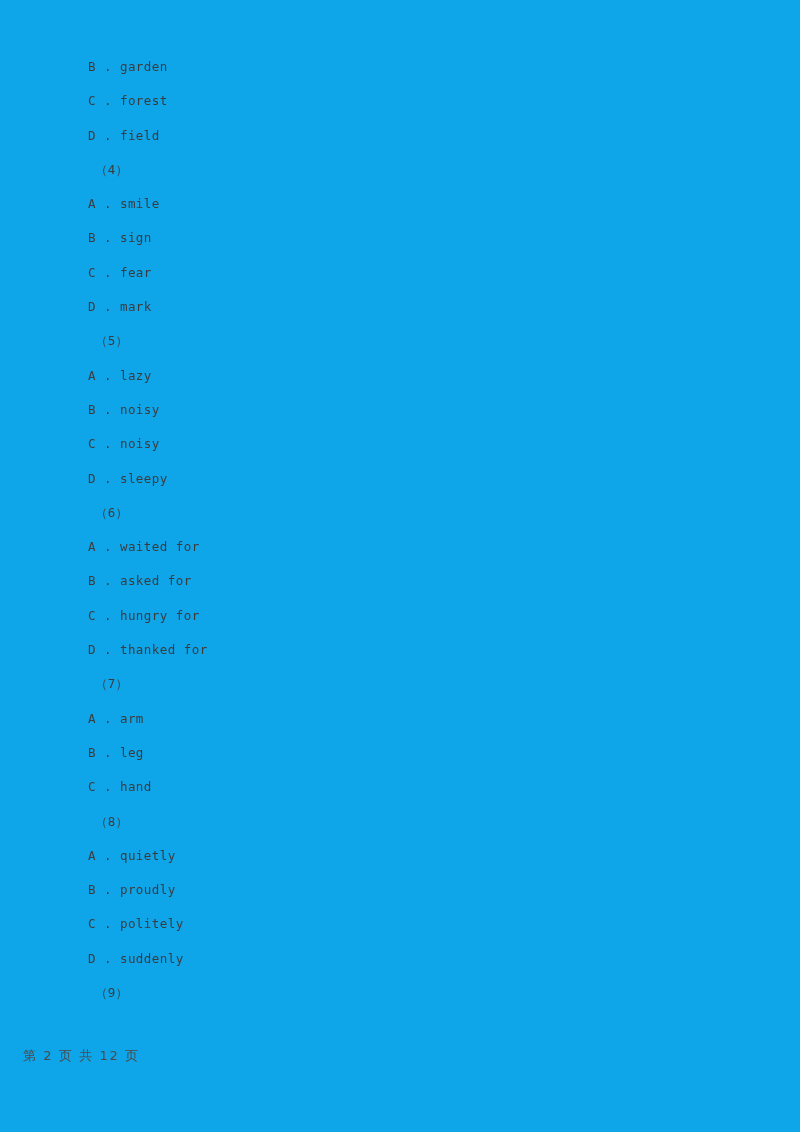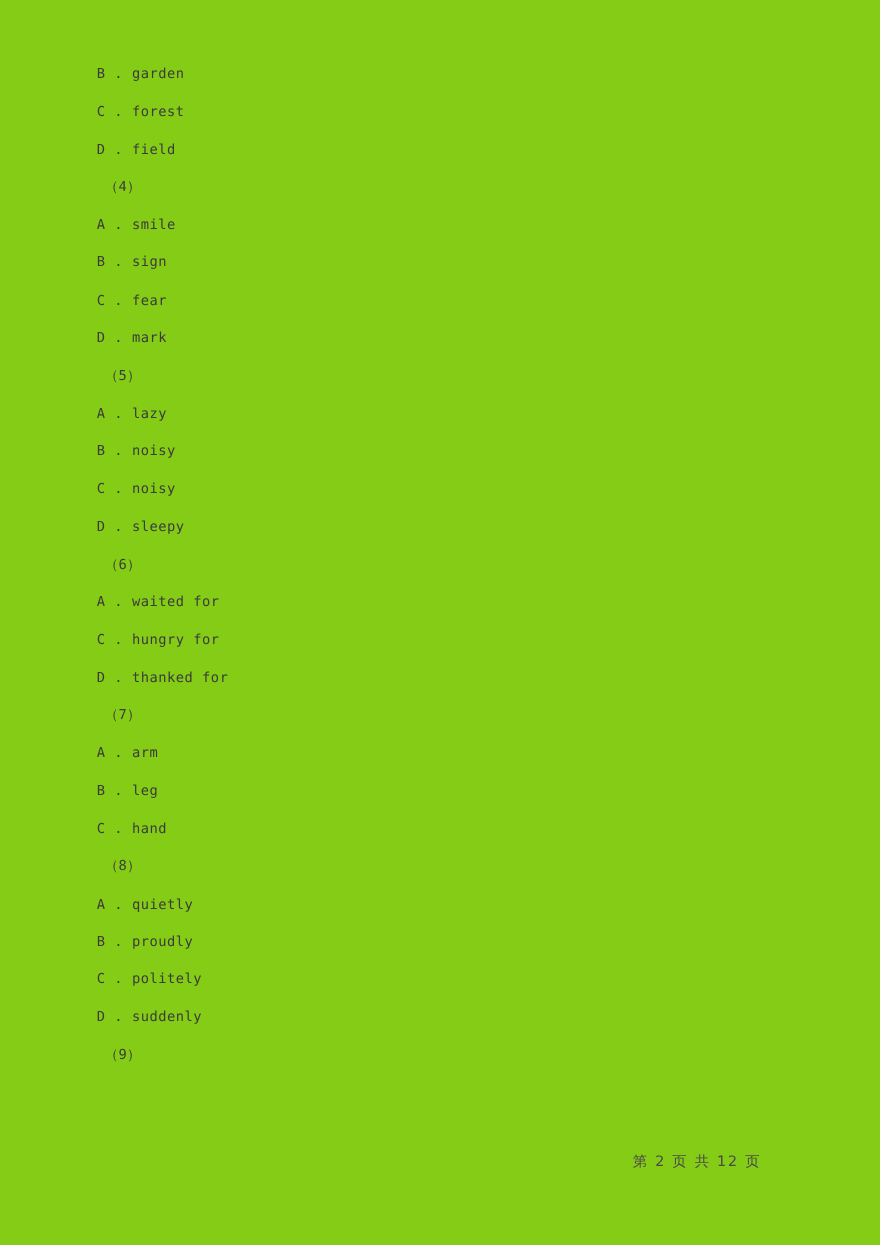--- a/index.html
+++ b/index.html
@@ -15,21 +15,21 @@
     overflow: hidden;
     font-family: "DejaVu Sans Mono", "Liberation Mono", monospace;
   }
 
   #page {
     position: absolute;
     left: 0;
     top: 0;
     width: 800px;
     height: 1132px;
-    background: #84cc16;
+    background: #0ea5e9;
   }
 
   
   #content {
     position: absolute;
     left: 88px;
     top: 50px;
     width: 620px;
   }
 
@@ -61,21 +61,21 @@
     margin-left: 7px;
     letter-spacing: 0.2px;
   }
 
   
   #footer {
     position: absolute;
     left: 0;
     top: 1032px;
     width: 692px;
-    text-align: right;
+    text-align: left;
     font-family: "DejaVu Sans", "Liberation Sans", sans-serif;
     font-size: 13px;
     color: #4a4a4a;
     letter-spacing: 1.6px;
     white-space: pre;
   }
 </style>
 </head>
 <body>
 
@@ -90,20 +90,21 @@
       <div class="line option"><span class="opt-letter">B</span><span class="opt-sep"> . </span><span class="opt-text">sign</span></div>
       <div class="line option"><span class="opt-letter">C</span><span class="opt-sep"> . </span><span class="opt-text">fear</span></div>
       <div class="line option"><span class="opt-letter">D</span><span class="opt-sep"> . </span><span class="opt-text">mark</span></div>
       <div class="line qnum"><span>（5）</span></div>
       <div class="line option"><span class="opt-letter">A</span><span class="opt-sep"> . </span><span class="opt-text">lazy</span></div>
       <div class="line option"><span class="opt-letter">B</span><span class="opt-sep"> . </span><span class="opt-text">noisy</span></div>
       <div class="line option"><span class="opt-letter">C</span><span class="opt-sep"> . </span><span class="opt-text">noisy</span></div>
       <div class="line option"><span class="opt-letter">D</span><span class="opt-sep"> . </span><span class="opt-text">sleepy</span></div>
       <div class="line qnum"><span>（6）</span></div>
       <div class="line option"><span class="opt-letter">A</span><span class="opt-sep"> . </span><span class="opt-text">waited for</span></div>
+      <div class="line option"><span class="opt-letter">B</span><span class="opt-sep"> . </span><span class="opt-text">asked for</span></div>
       <div class="line option"><span class="opt-letter">C</span><span class="opt-sep"> . </span><span class="opt-text">hungry for</span></div>
       <div class="line option"><span class="opt-letter">D</span><span class="opt-sep"> . </span><span class="opt-text">thanked for</span></div>
       <div class="line qnum"><span>（7）</span></div>
       <div class="line option"><span class="opt-letter">A</span><span class="opt-sep"> . </span><span class="opt-text">arm</span></div>
       <div class="line option"><span class="opt-letter">B</span><span class="opt-sep"> . </span><span class="opt-text">leg</span></div>
       <div class="line option"><span class="opt-letter">C</span><span class="opt-sep"> . </span><span class="opt-text">hand</span></div>
       <div class="line qnum"><span>（8）</span></div>
       <div class="line option"><span class="opt-letter">A</span><span class="opt-sep"> . </span><span class="opt-text">quietly</span></div>
       <div class="line option"><span class="opt-letter">B</span><span class="opt-sep"> . </span><span class="opt-text">proudly</span></div>
       <div class="line option"><span class="opt-letter">C</span><span class="opt-sep"> . </span><span class="opt-text">politely</span></div>

